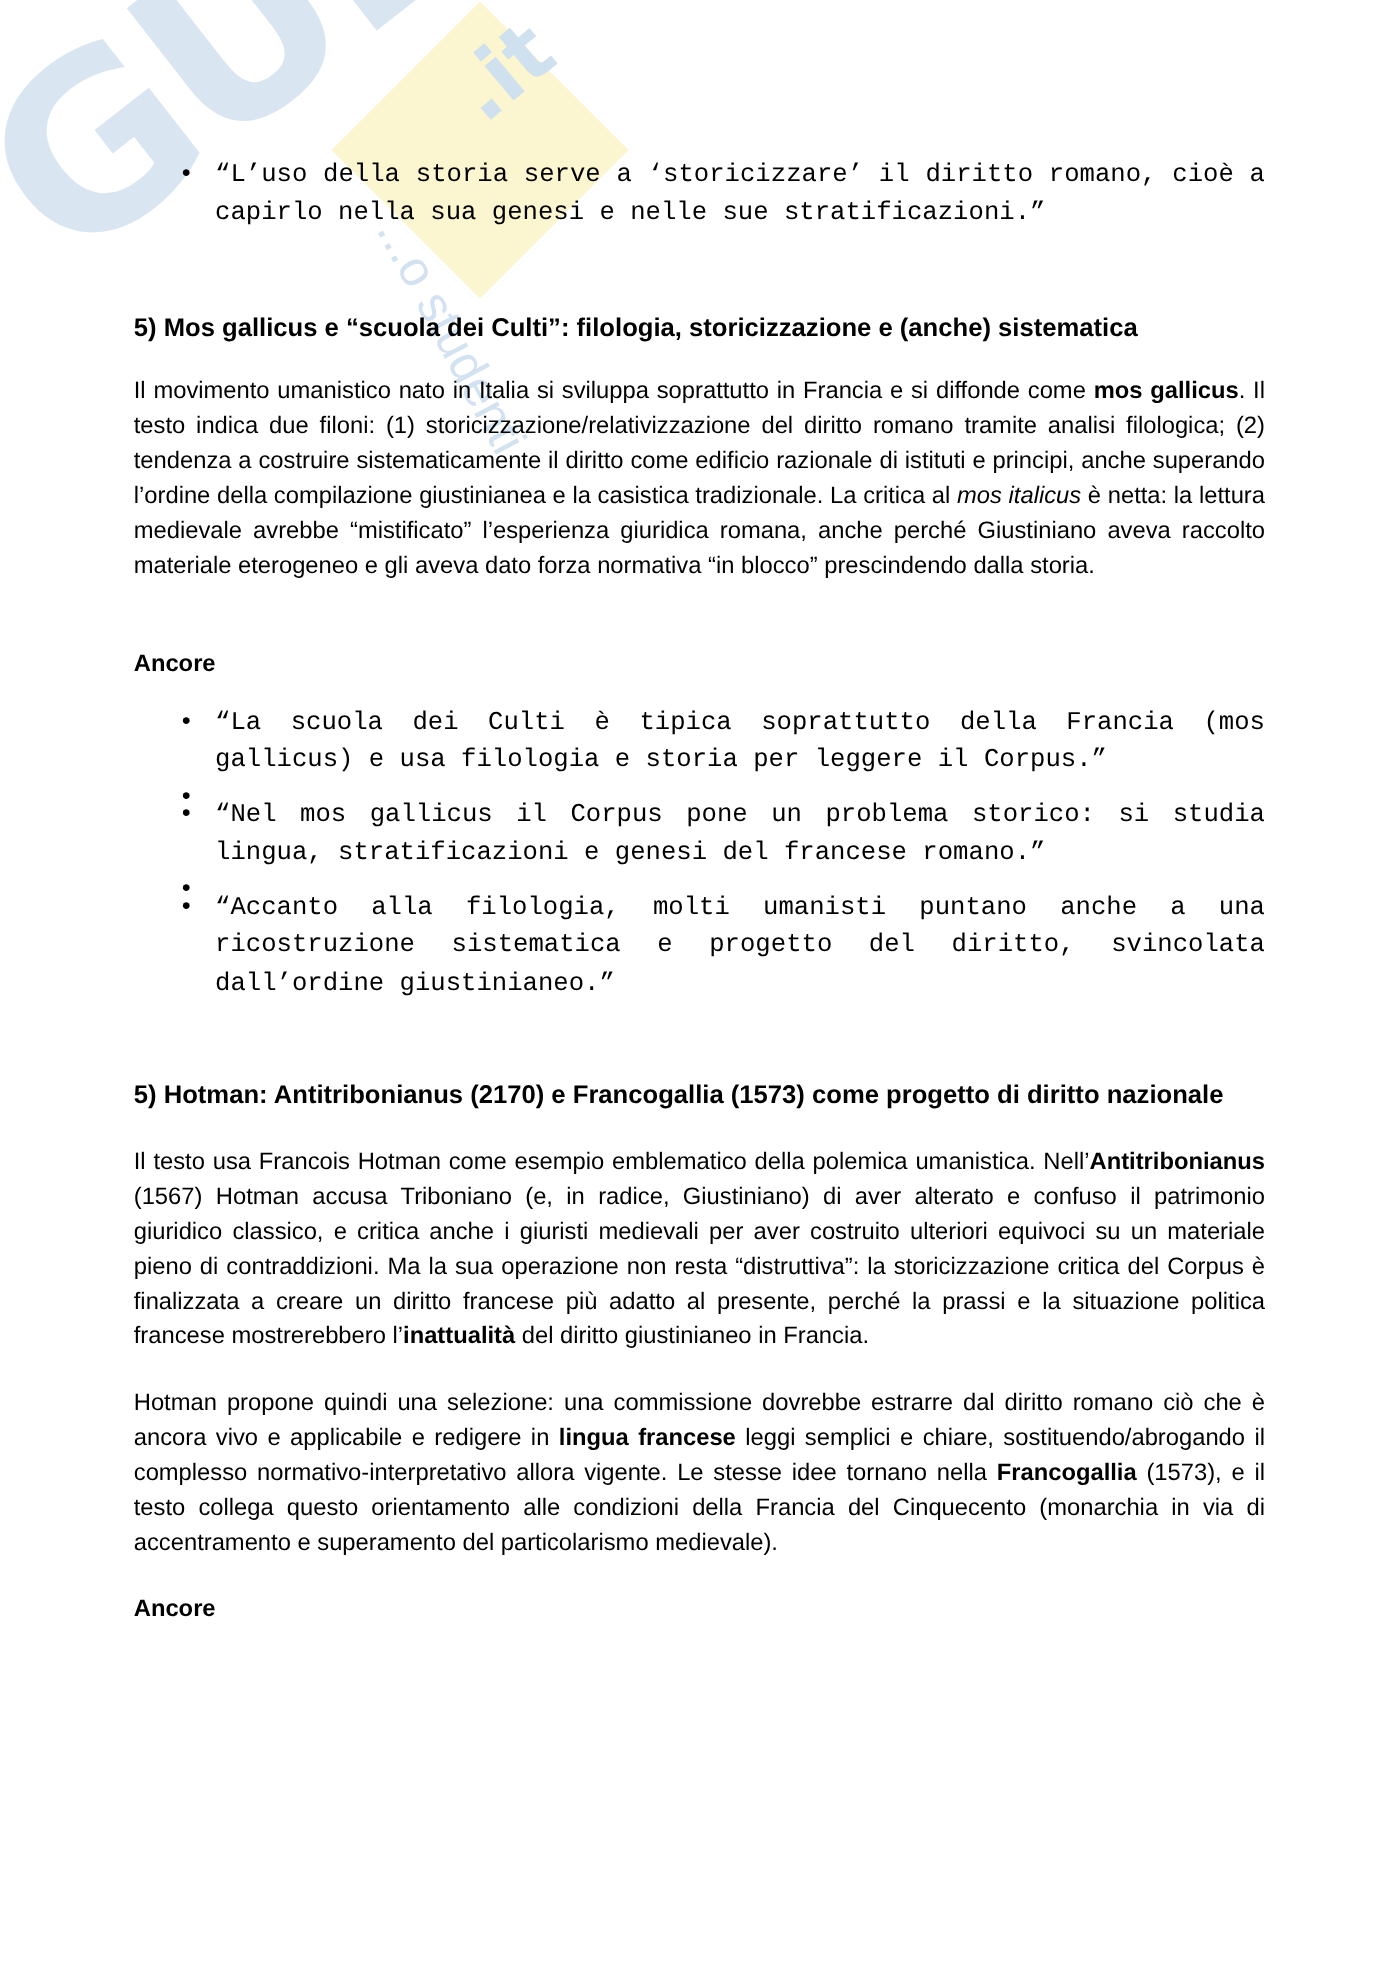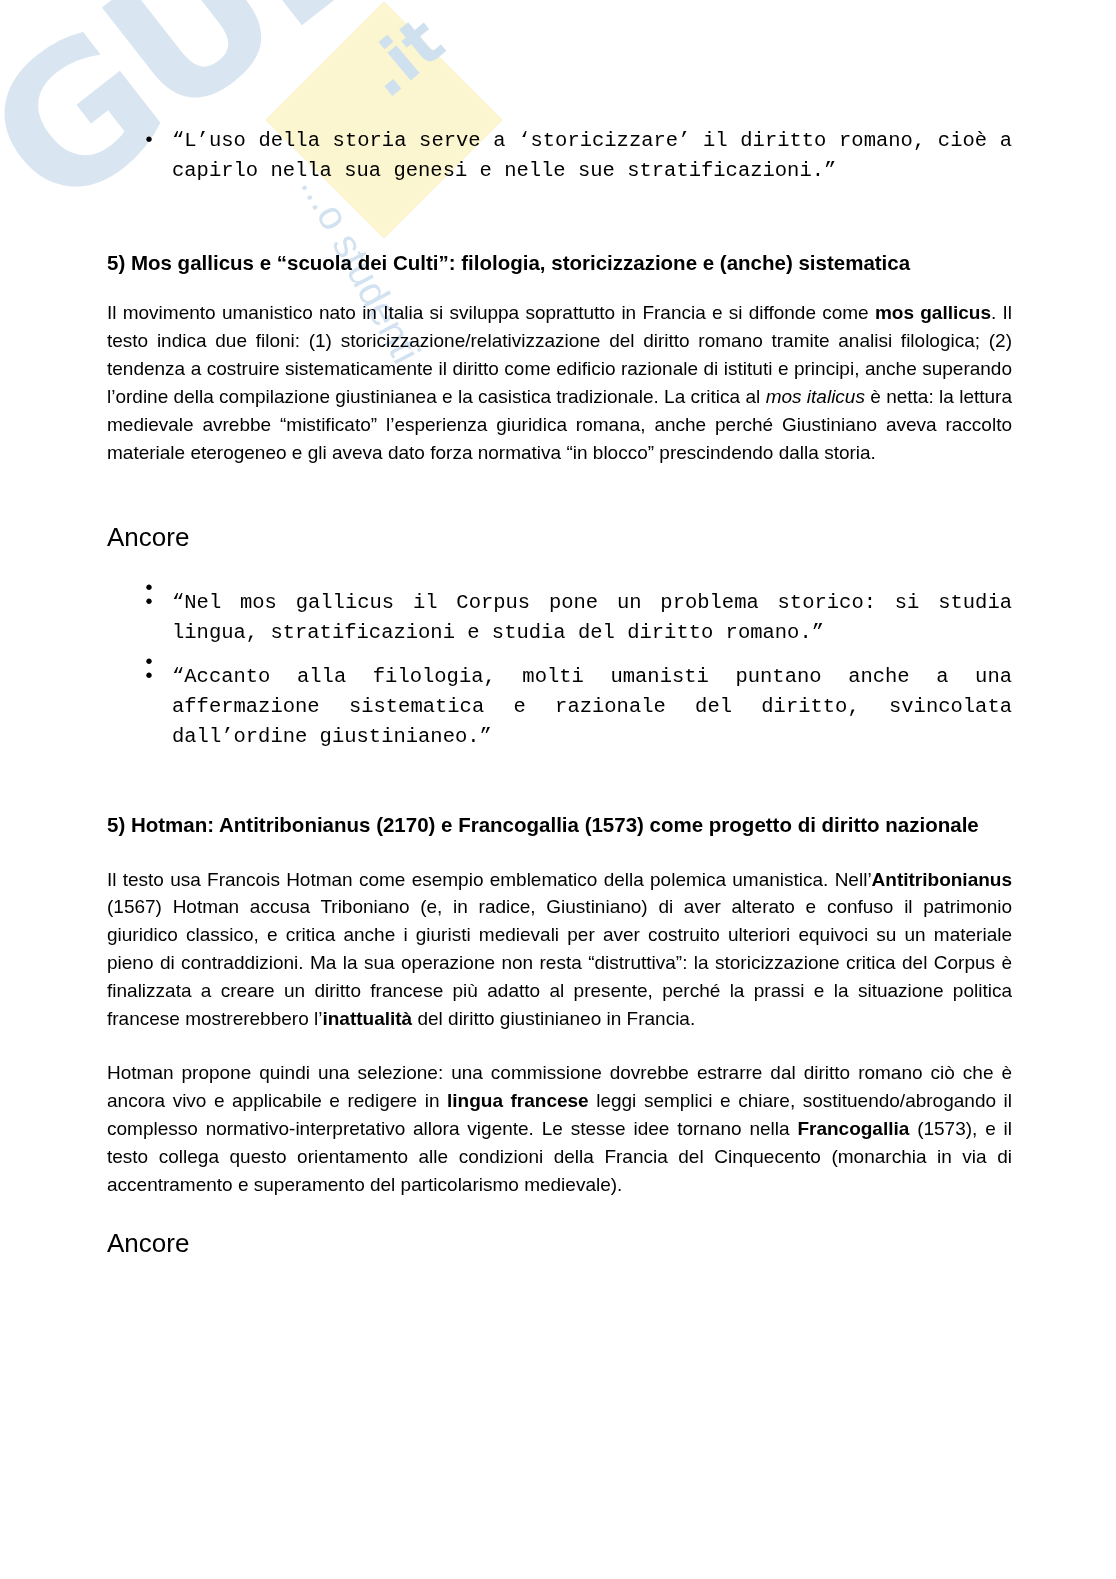--- a/index.html
+++ b/index.html
@@ -100,22 +100,22 @@
   .para {
     font-size: 19px;
     font-weight: 400;
     line-height: 1.47;
     text-align: justify;
     text-justify: inter-word;
     margin: 0;
     color: #000;
   }
   .subheading {
-    font-size: 26px;
-    font-weight: 400;
+    font-size: 19px;
+    font-weight: 700;
     line-height: 1.42;
     margin: 0;
     color: #000;
   }
 
   ul.bullets {
     list-style: none;
     margin: 0;
     padding: 0;
   }
@@ -179,24 +179,25 @@
     <div class="sp-26"></div>
 
 
     <div class="sp-26"></div>
 
     <p class="subheading">Ancore</p>
 
     <div class="sp-18"></div>
 
     <ul class="bullets">
+      <li>“La scuola dei Culti è tipica soprattutto della Francia (mos gallicus) e usa filologia e storia per leggere il Corpus.”</li>
       <li class="gap" style="height:14px;list-style:none;padding:0"></li>
-      <li>“Nel mos gallicus il Corpus pone un problema storico: si studia lingua, stratificazioni e studia del diritto romano.”</li>
+      <li>“Nel mos gallicus il Corpus pone un problema storico: si studia lingua, stratificazioni e genesi del francese romano.”</li>
       <li class="gap" style="height:14px;list-style:none;padding:0"></li>
-      <li>“Accanto alla filologia, molti umanisti puntano anche a una affermazione sistematica e razionale del diritto, svincolata dall’ordine giustinianeo.”</li>
+      <li>“Accanto alla filologia, molti umanisti puntano anche a una ricostruzione sistematica e progetto del diritto, svincolata dall’ordine giustinianeo.”</li>
     </ul>
 
     <div class="sp-58"></div>
 
     <p class="doc-heading">5) Hotman: Antitribonianus (2170) e Francogallia (1573) come progetto di diritto nazionale</p>
 
     <div class="sp-26"></div>
 
     <p class="para"><span>Il testo usa Francois Hotman come esempio emblematico della polemica umanistica. Nell’</span><b>Antitribonianus</b><span> (1567) Hotman accusa Triboniano (e, in radice, Giustiniano) di aver alterato e confuso il patrimonio giuridico classico, e critica anche i giuristi medievali per aver costruito ulteriori equivoci su un materiale pieno di contraddizioni. Ma la sua operazione non resta “distruttiva”: la storicizzazione critica del Corpus è finalizzata a creare un diritto francese più adatto al presente, perché la prassi e la situazione politica francese mostrerebbero l’</span><b>inattualità</b><span> del diritto giustinianeo in Francia.</span></p>
 

